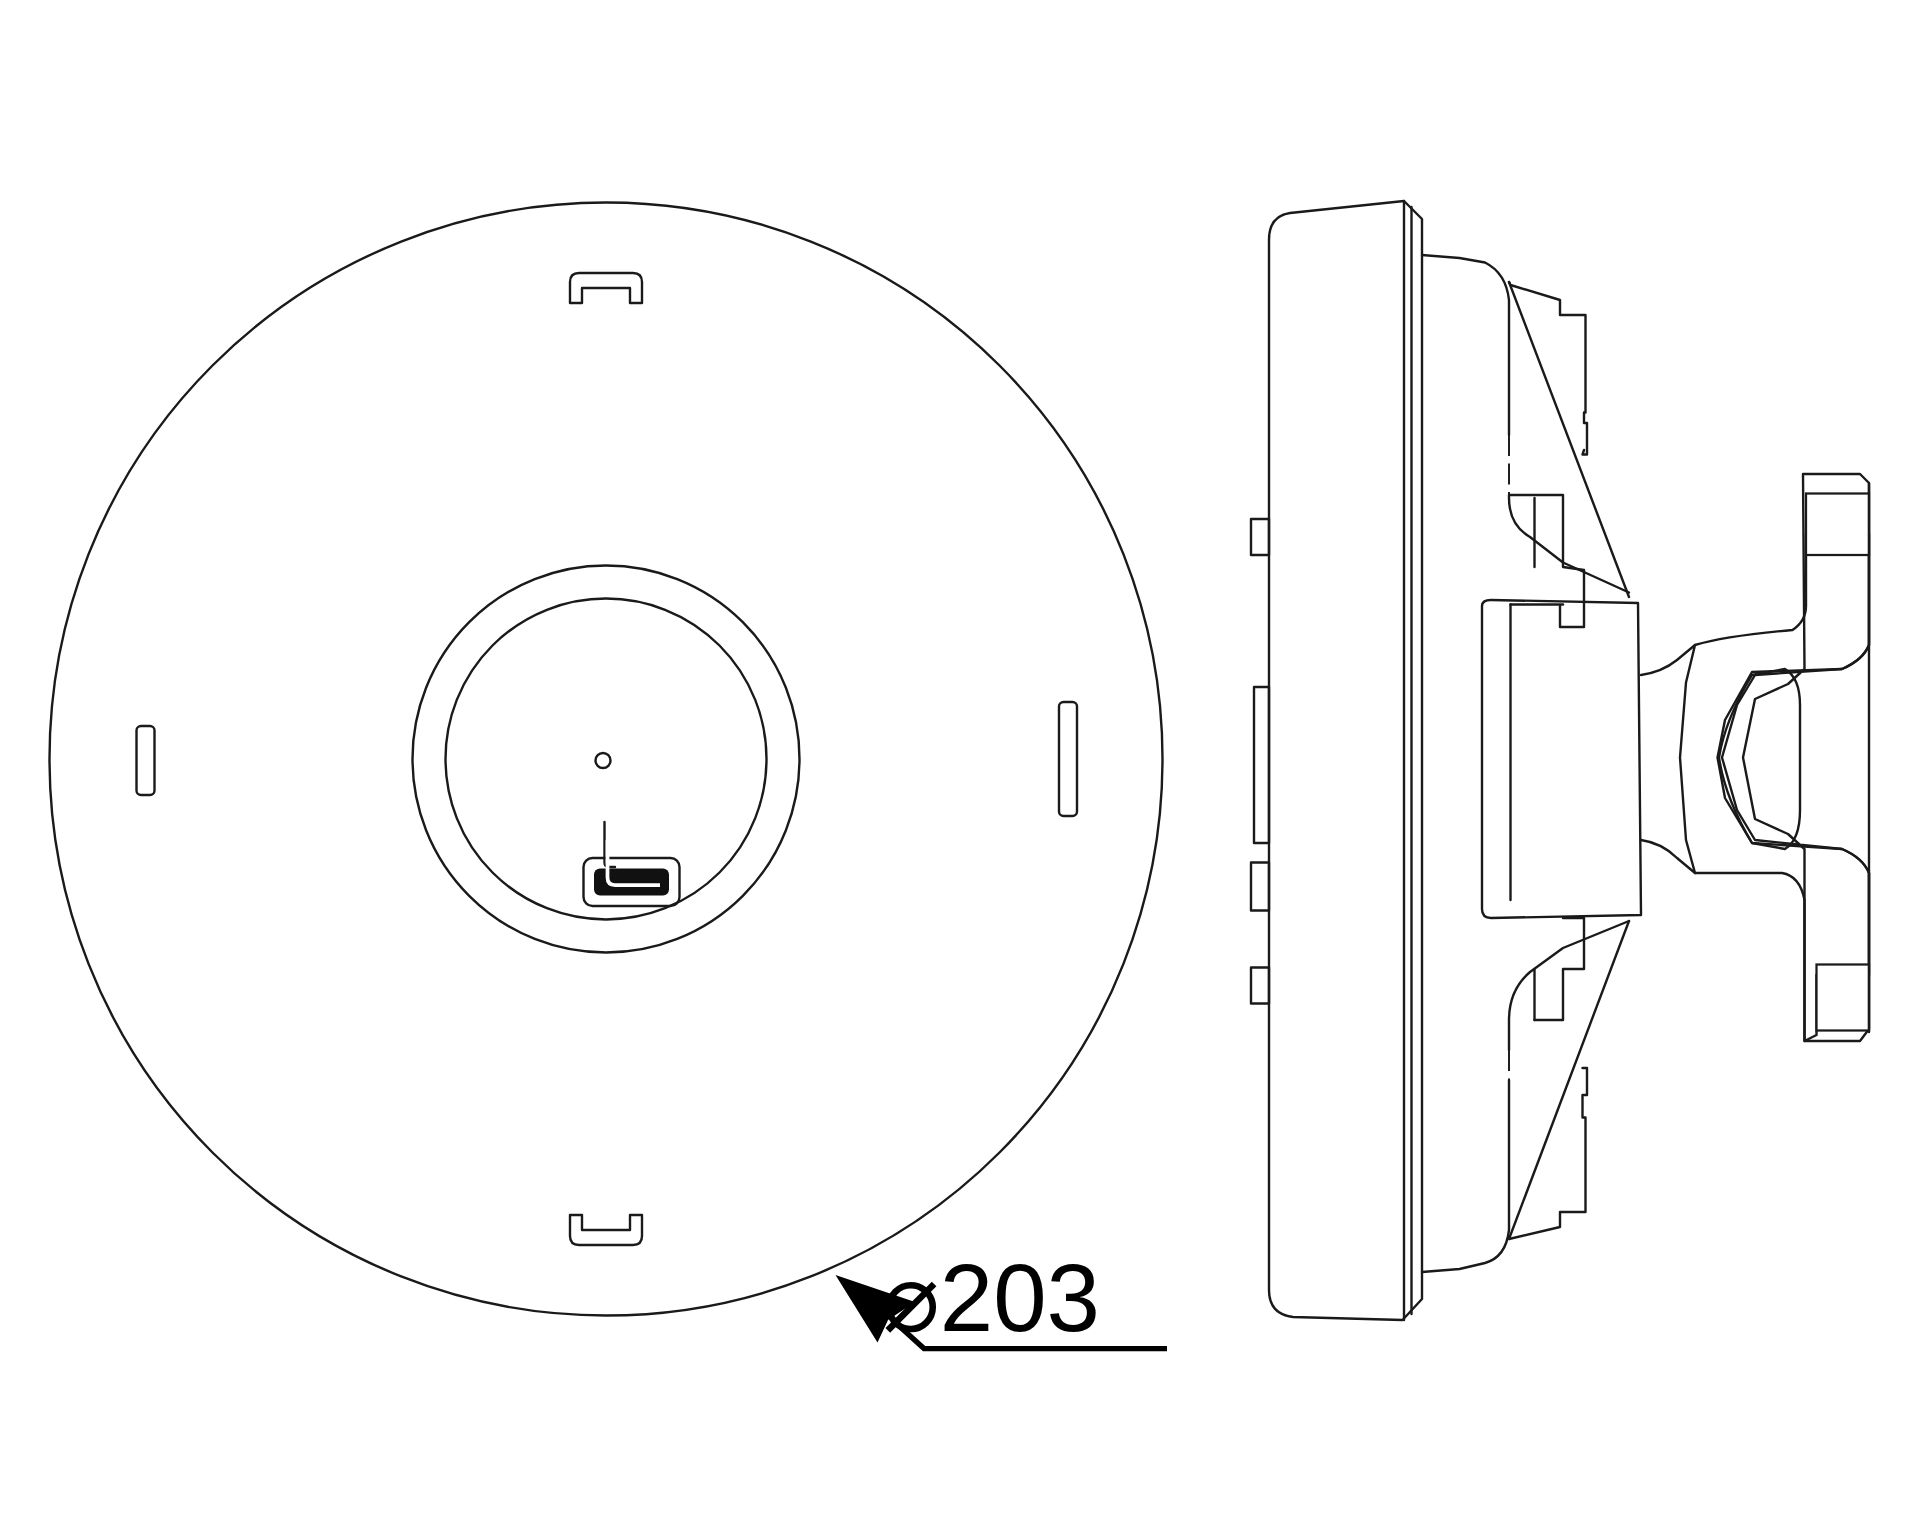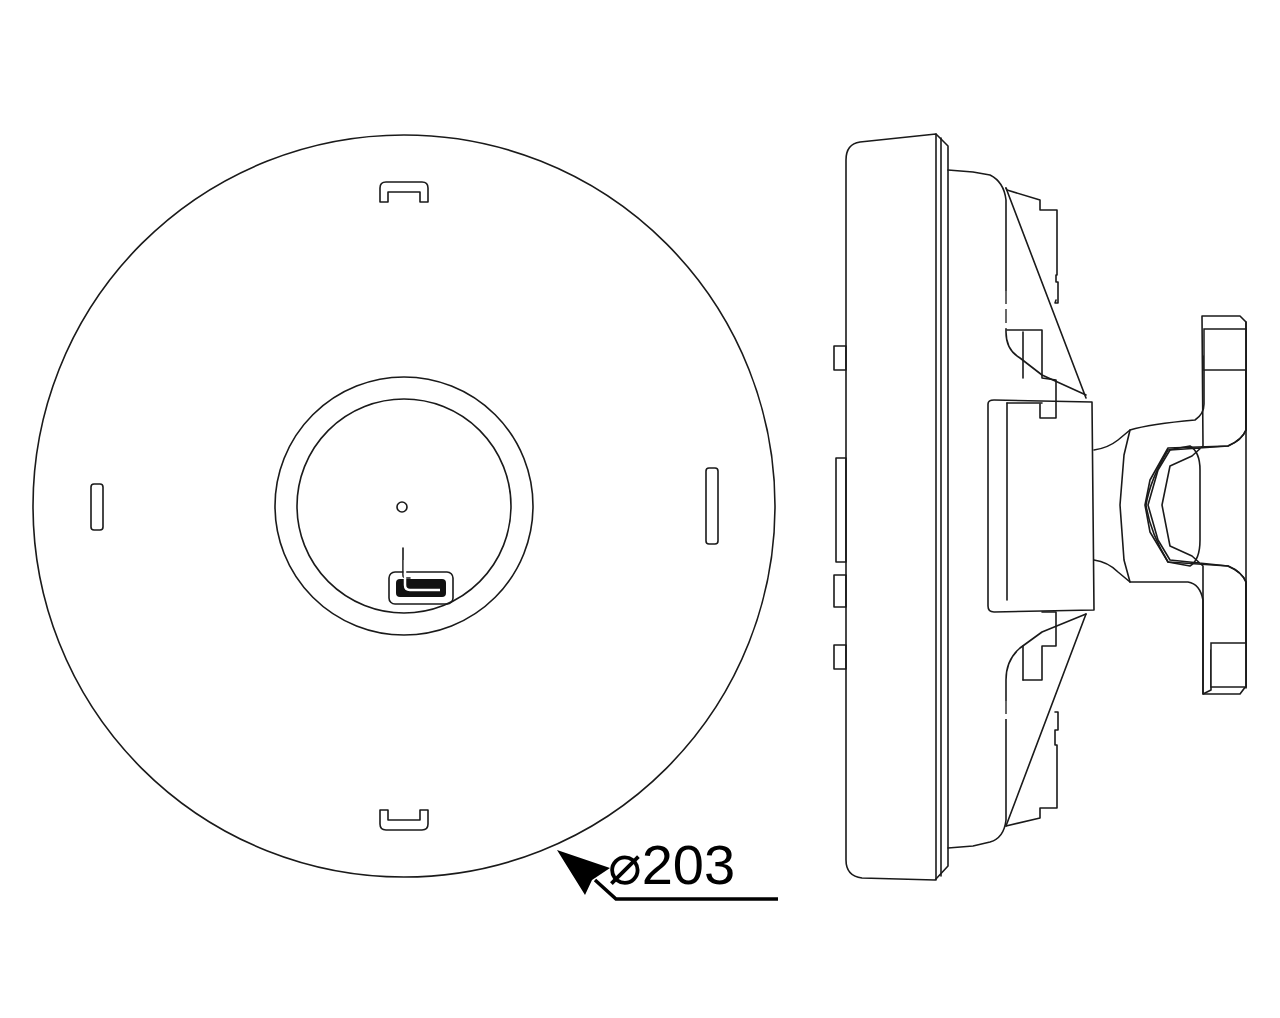--- a/index.html
+++ b/index.html
@@ -1,20 +1,20 @@
 <!DOCTYPE html>
 <html><head>
 <meta charset="utf-8">
 <style>
   html, body { margin: 0; padding: 0; background: #ffffff; }
   body { width: 1280px; height: 1018px; overflow: hidden; position: relative; font-family: "Liberation Sans", sans-serif; }
   #drawing { position: absolute; left: 0; top: 0; }
   .ln { fill: none; stroke: #1a1a1a; stroke-width: 1.6; stroke-linejoin: round; stroke-linecap: round; }
   .dash { fill: none; stroke: #1a1a1a; stroke-width: 1.3; stroke-dasharray: 14 5; }
-  .dim-label { position: absolute; left: 608px; top: 833px; font-size: 56px; line-height: 64px; color: #000; font-family: "Liberation Sans", sans-serif; letter-spacing: 0px; }
+  .dim-label { position: absolute; left: 588px; top: 833px; font-size: 64px; line-height: 64px; color: #000; font-family: "Liberation Sans", sans-serif; letter-spacing: 0px; }
 </style>
 </head>
 <body>
 
 <svg id="drawing" width="1280" height="1018" viewBox="0 0 1280 1018" xmlns="http://www.w3.org/2000/svg">
   <defs>
     <pattern id="hatch" patternUnits="userSpaceOnUse" width="11" height="11" patternTransform="rotate(45)">
       <line x1="0" y1="0" x2="0" y2="11" stroke="#1a1a1a" stroke-width="1.3"></line>
     </pattern>
   </defs>

